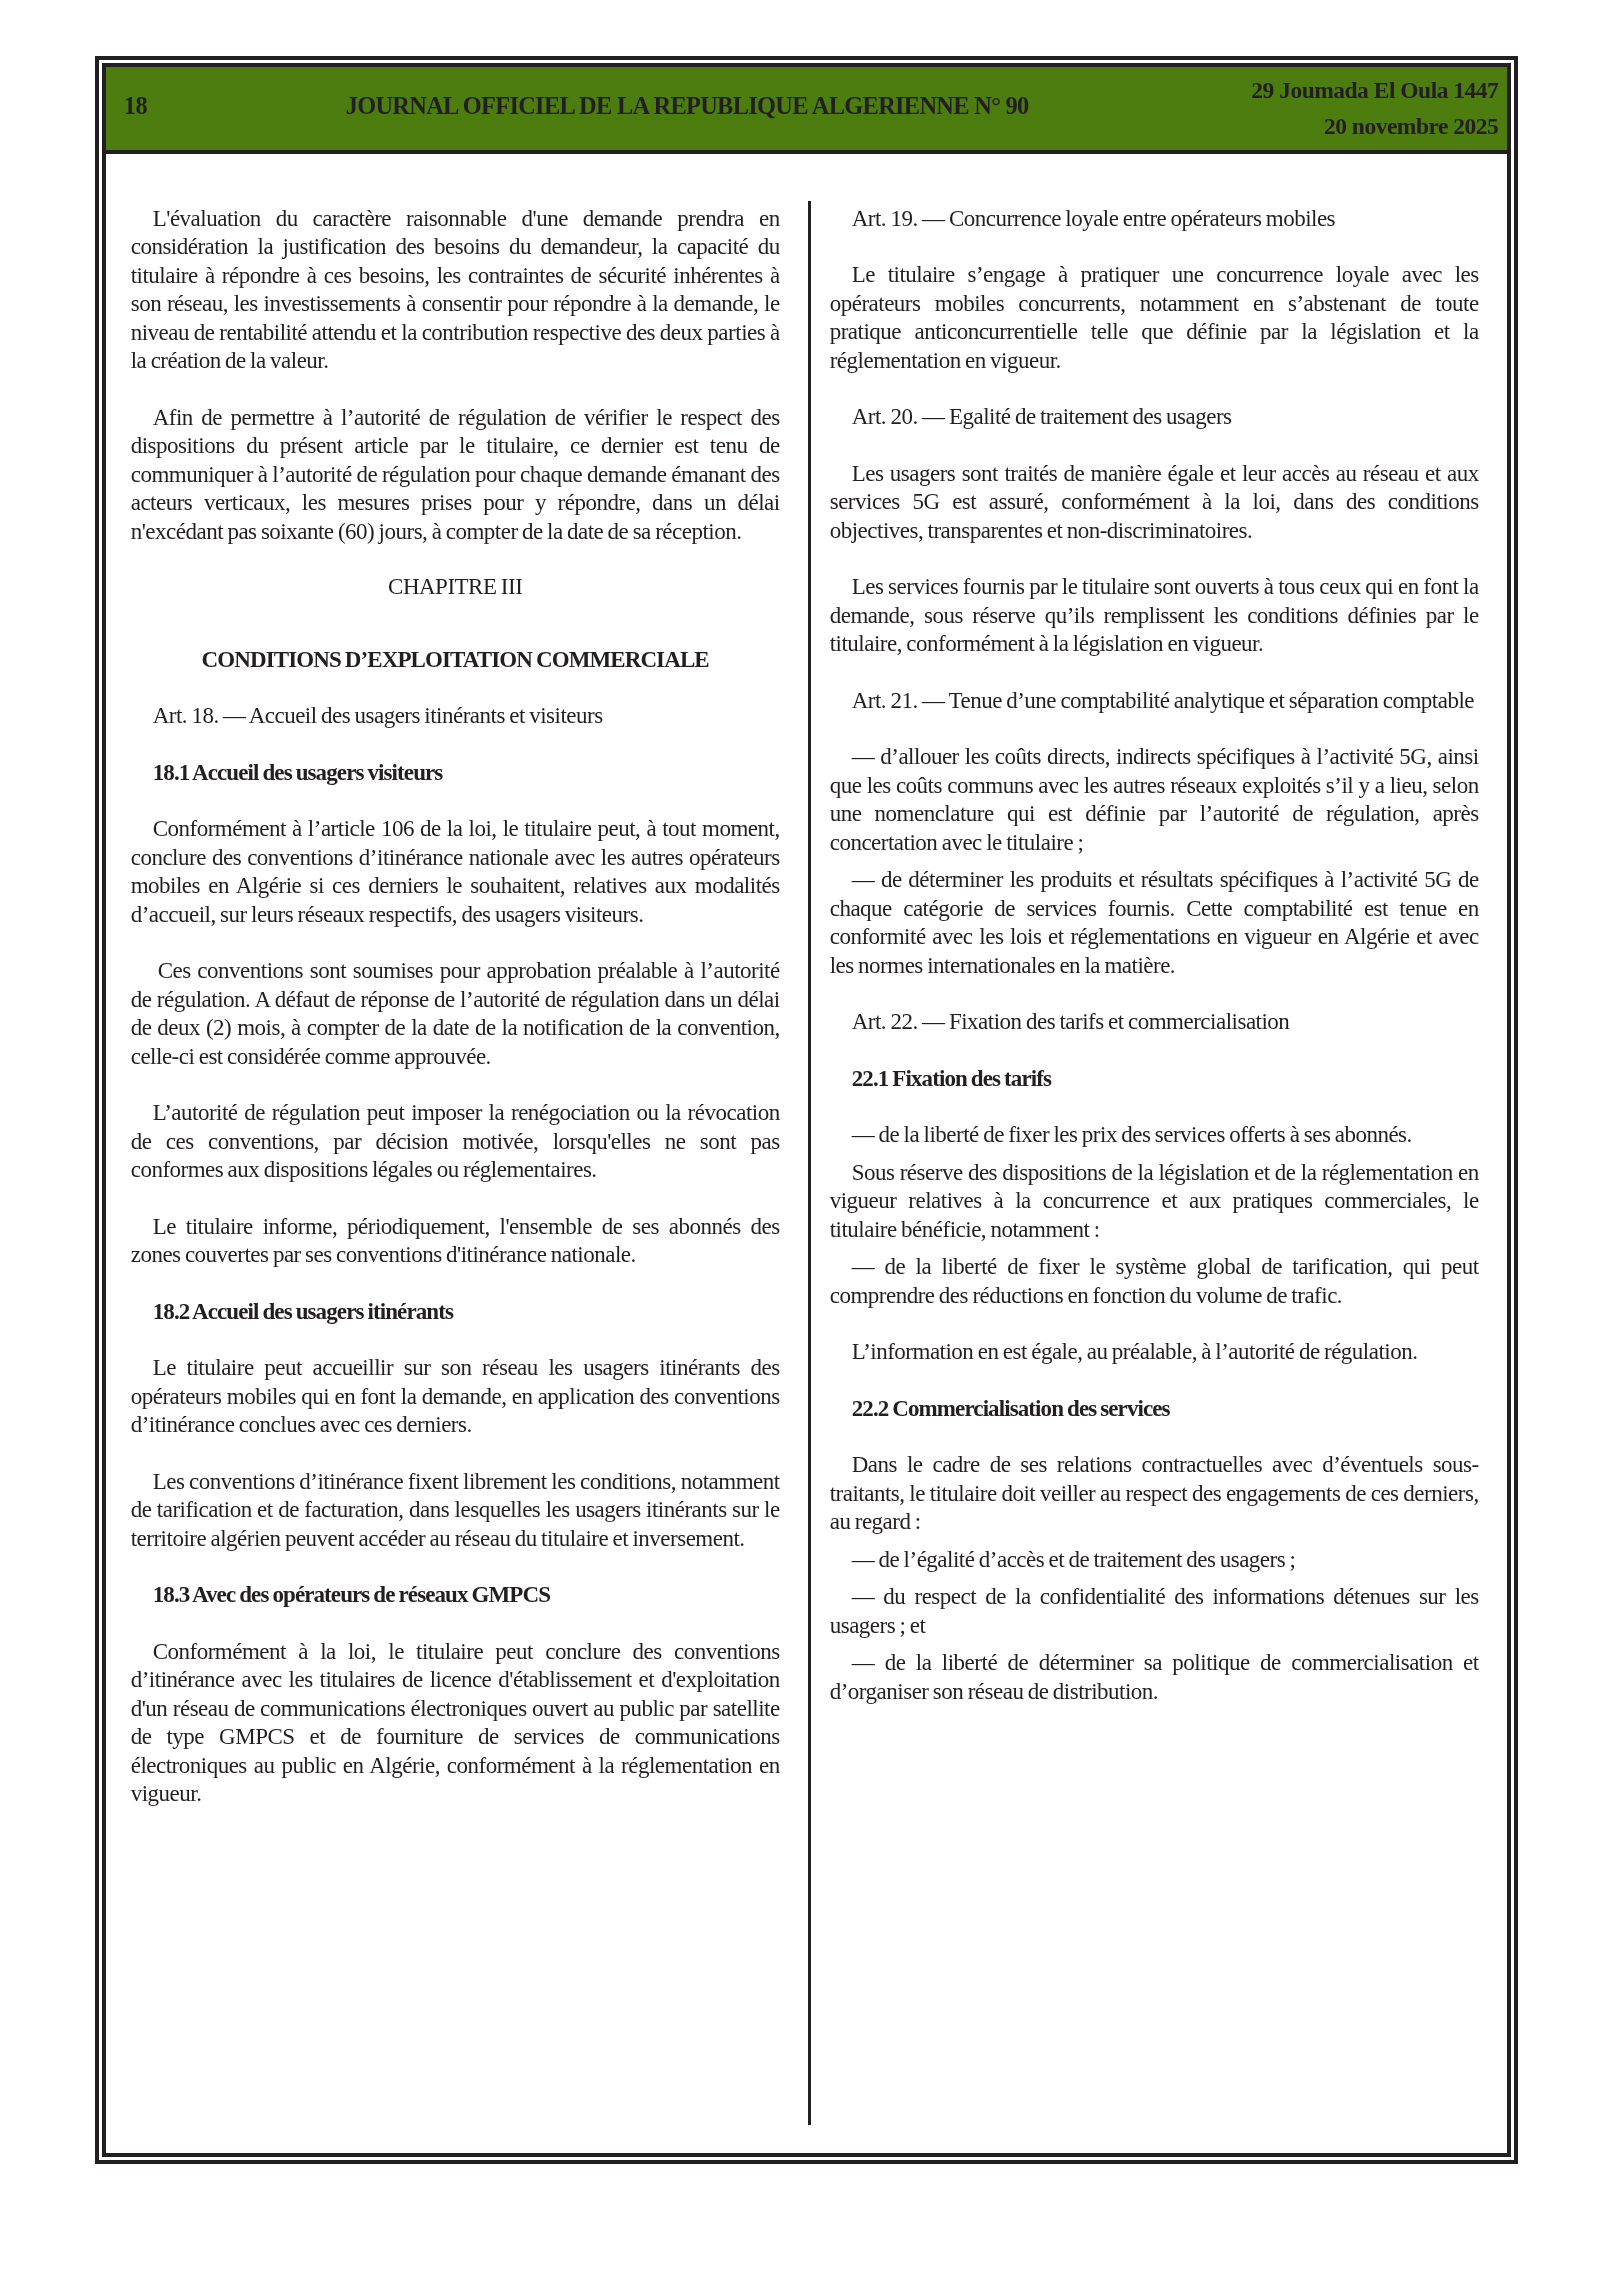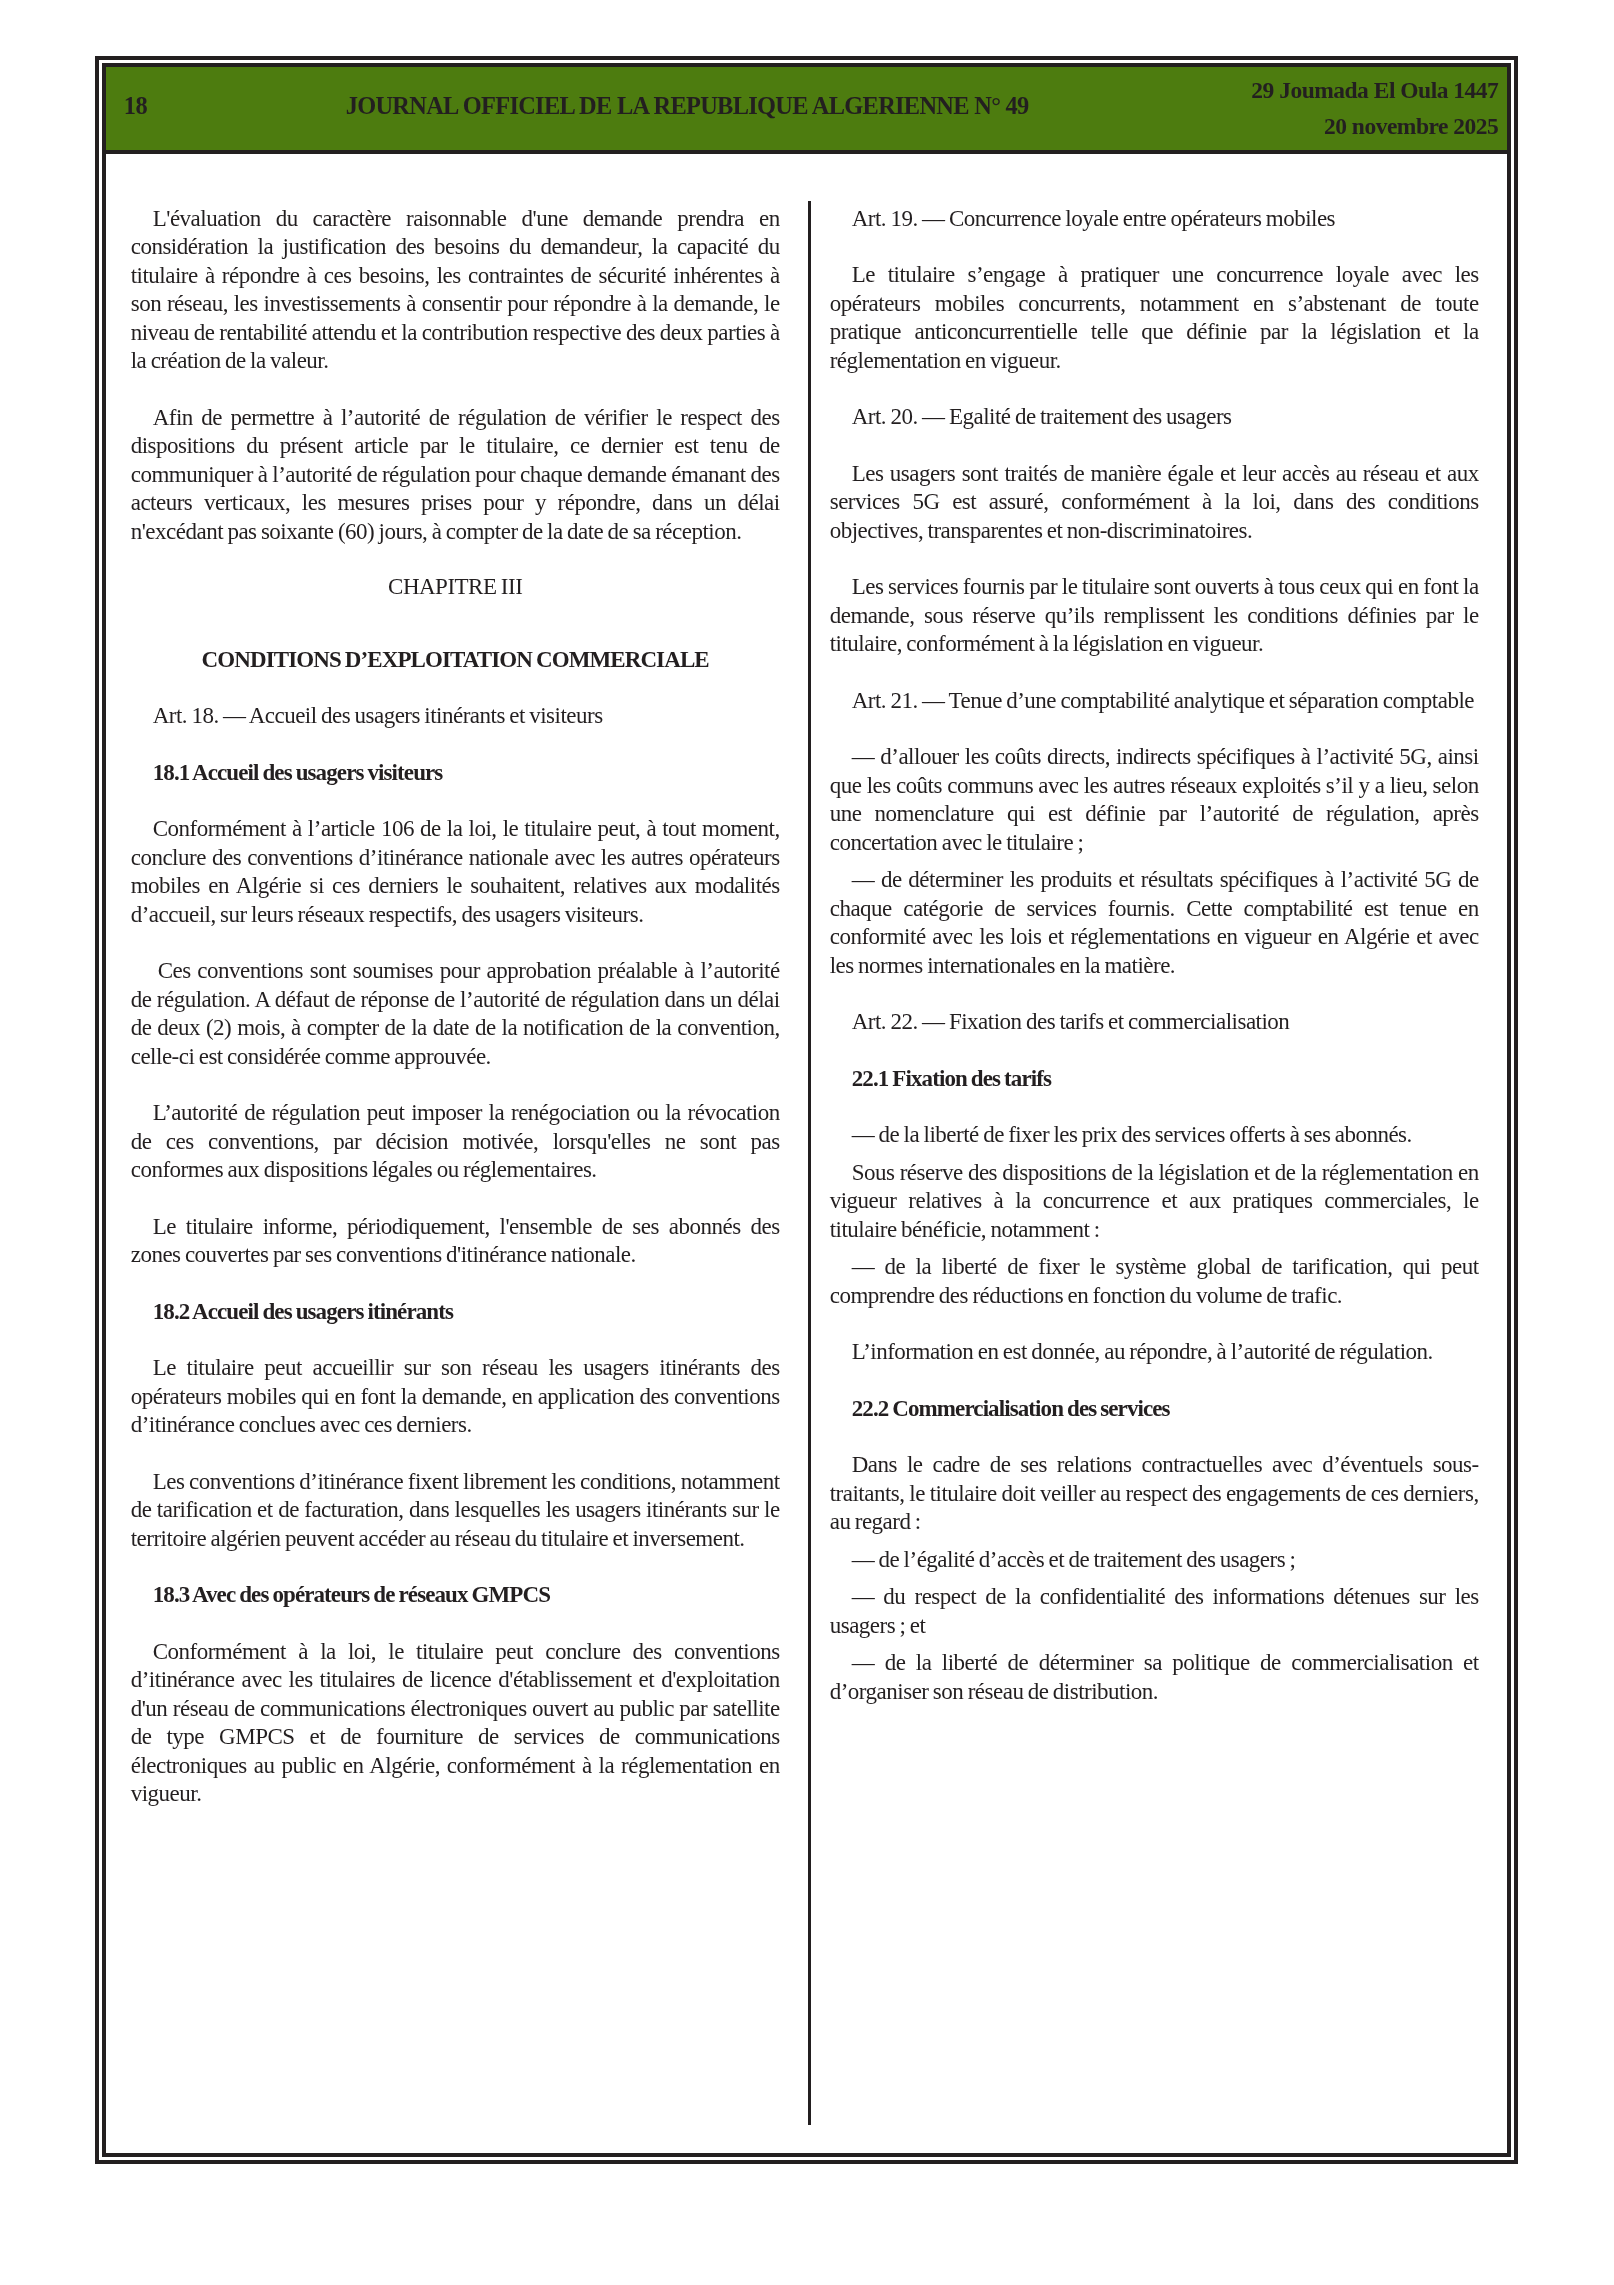--- a/index.html
+++ b/index.html
@@ -115,21 +115,21 @@
   .col p.noindent-extra { text-indent: 27px; }
 </style>
 </head>
 <body>
 
 <div class="frame-outer">
   <div class="frame-inner">
 
     <div class="header-bar">
       <div class="header-page">18</div>
-      <div class="header-title">JOURNAL OFFICIEL DE LA REPUBLIQUE ALGERIENNE N° 49</div>
+      <div class="header-title">JOURNAL OFFICIEL DE LA REPUBLIQUE ALGERIENNE N° 90</div>
       <div class="header-dates">
         <div>29 Joumada El Oula 1447</div>
         <div>20 novembre 2025</div>
       </div>
     </div>
 
     <div class="col-divider"></div>
 
     <div class="col col-left">
       <p>L'évaluation du caractère raisonnable d'une demande prendra en considération la justification des besoins du demandeur, la capacité du titulaire à répondre à ces besoins, les contraintes de sécurité inhérentes à son réseau, les investissements à consentir pour répondre à la demande, le niveau de rentabilité attendu et la contribution respective des deux parties à la création de la valeur.</p>
@@ -156,21 +156,21 @@
       <p>Les usagers sont traités de manière égale et leur accès au réseau et aux services 5G est assuré, conformément à la loi, dans des conditions objectives, transparentes et non-discriminatoires.</p>
       <p>Les services fournis par le titulaire sont ouverts à tous ceux qui en font la demande, sous réserve qu’ils remplissent les conditions définies par le titulaire, conformément à la législation en vigueur.</p>
       <p>Art. 21. — Tenue d’une comptabilité analytique et séparation comptable</p>
       <p class="tight">— d’allouer les coûts directs, indirects spécifiques à l’activité 5G, ainsi que les coûts communs avec les autres réseaux exploités s’il y a lieu, selon une nomenclature qui est définie par l’autorité de régulation, après concertation avec le titulaire ;</p>
       <p>— de déterminer les produits et résultats spécifiques à l’activité 5G de chaque catégorie de services fournis. Cette comptabilité est tenue en conformité avec les lois et réglementations en vigueur en Algérie et avec les normes internationales en la matière.</p>
       <p>Art. 22. — Fixation des tarifs et commercialisation</p>
       <p class="bold">22.1 Fixation des tarifs</p>
       <p class="tight">— de la liberté de fixer les prix des services offerts à ses abonnés.</p>
       <p class="tight">Sous réserve des dispositions de la législation et de la réglementation en vigueur relatives à la concurrence et aux pratiques commerciales, le titulaire bénéficie, notamment :</p>
       <p>— de la liberté de fixer le système global de tarification, qui peut comprendre des réductions en fonction du volume de trafic.</p>
-      <p>L’information en est donnée, au répondre, à l’autorité de régulation.</p>
+      <p>L’information en est égale, au préalable, à l’autorité de régulation.</p>
       <p class="bold">22.2 Commercialisation des services</p>
       <p class="tight">Dans le cadre de ses relations contractuelles avec d’éventuels sous-traitants, le titulaire doit veiller au respect des engagements de ces derniers, au regard :</p>
       <p class="tight">— de l’égalité d’accès et de traitement des usagers ;</p>
       <p class="tight">— du respect de la confidentialité des informations détenues sur les usagers ; et</p>
       <p class="tight">— de la liberté de déterminer sa politique de commercialisation et d’organiser son réseau de distribution.</p>
     </div>
 
   </div>
 </div>
 

